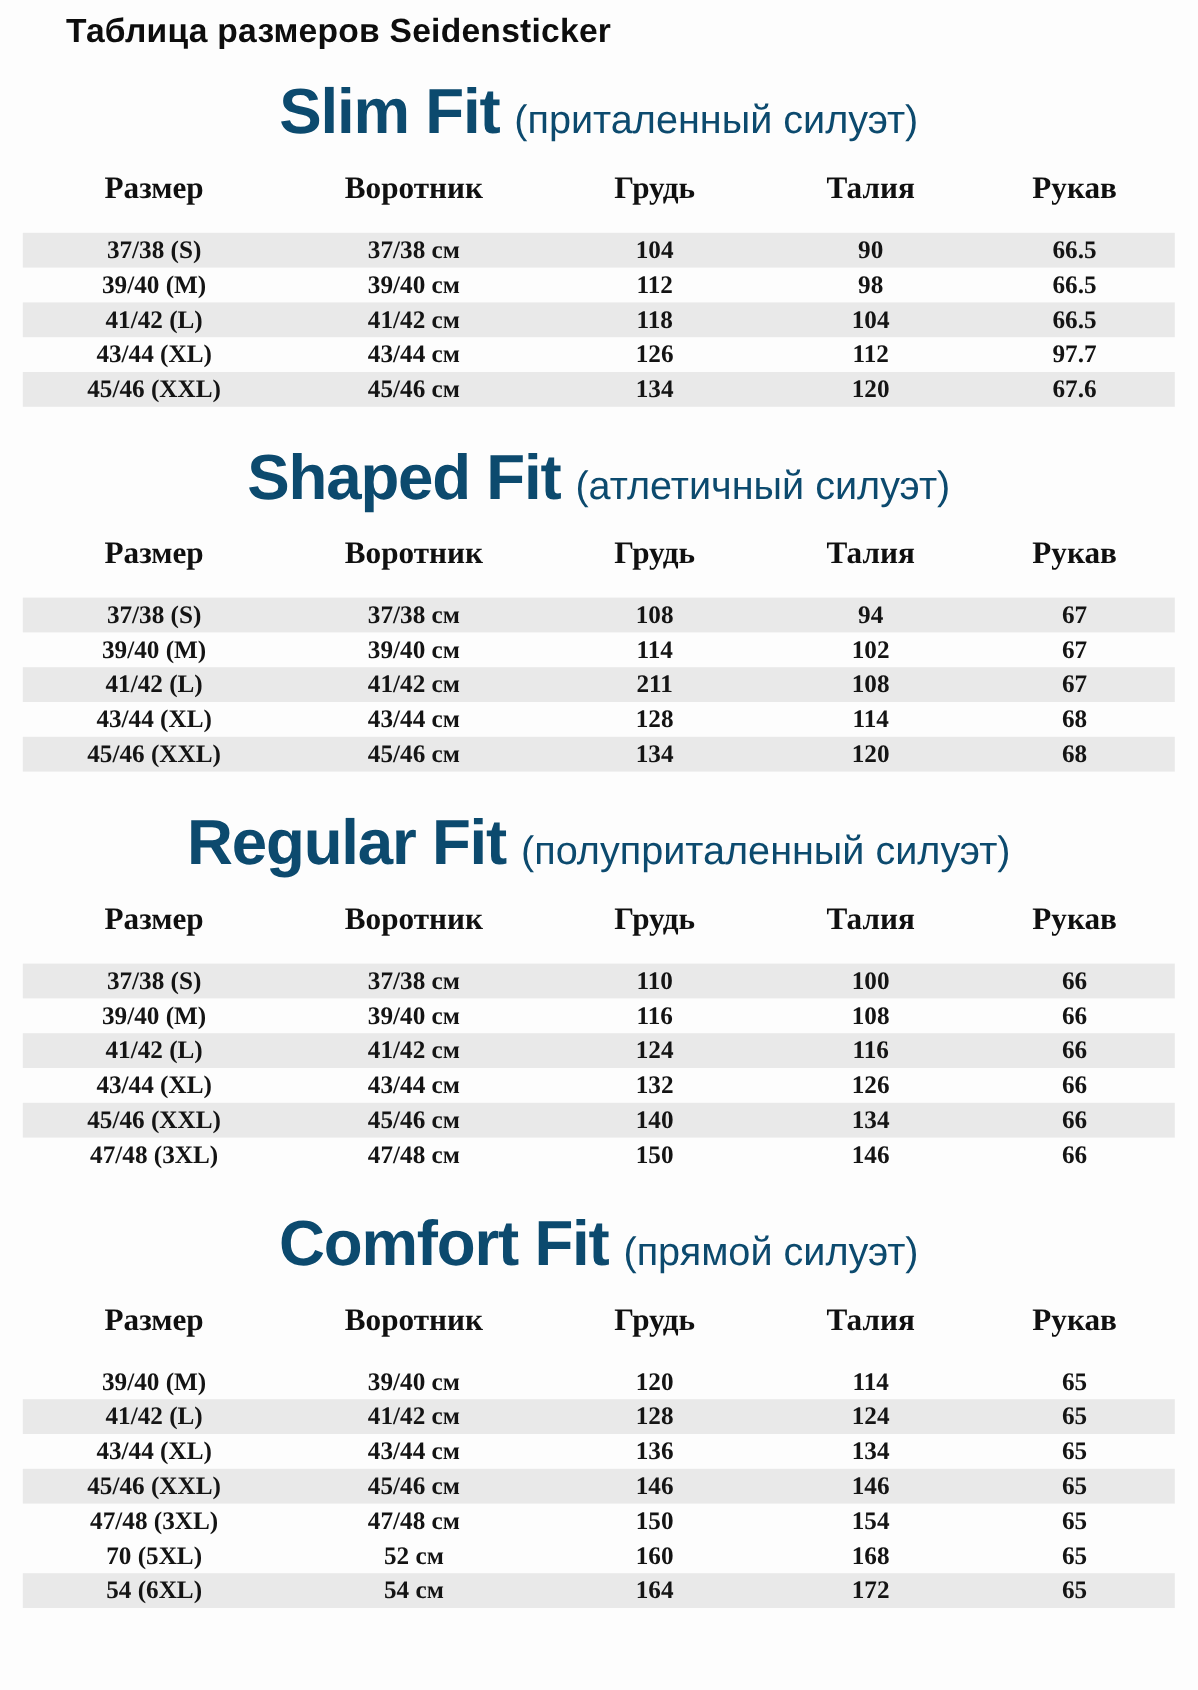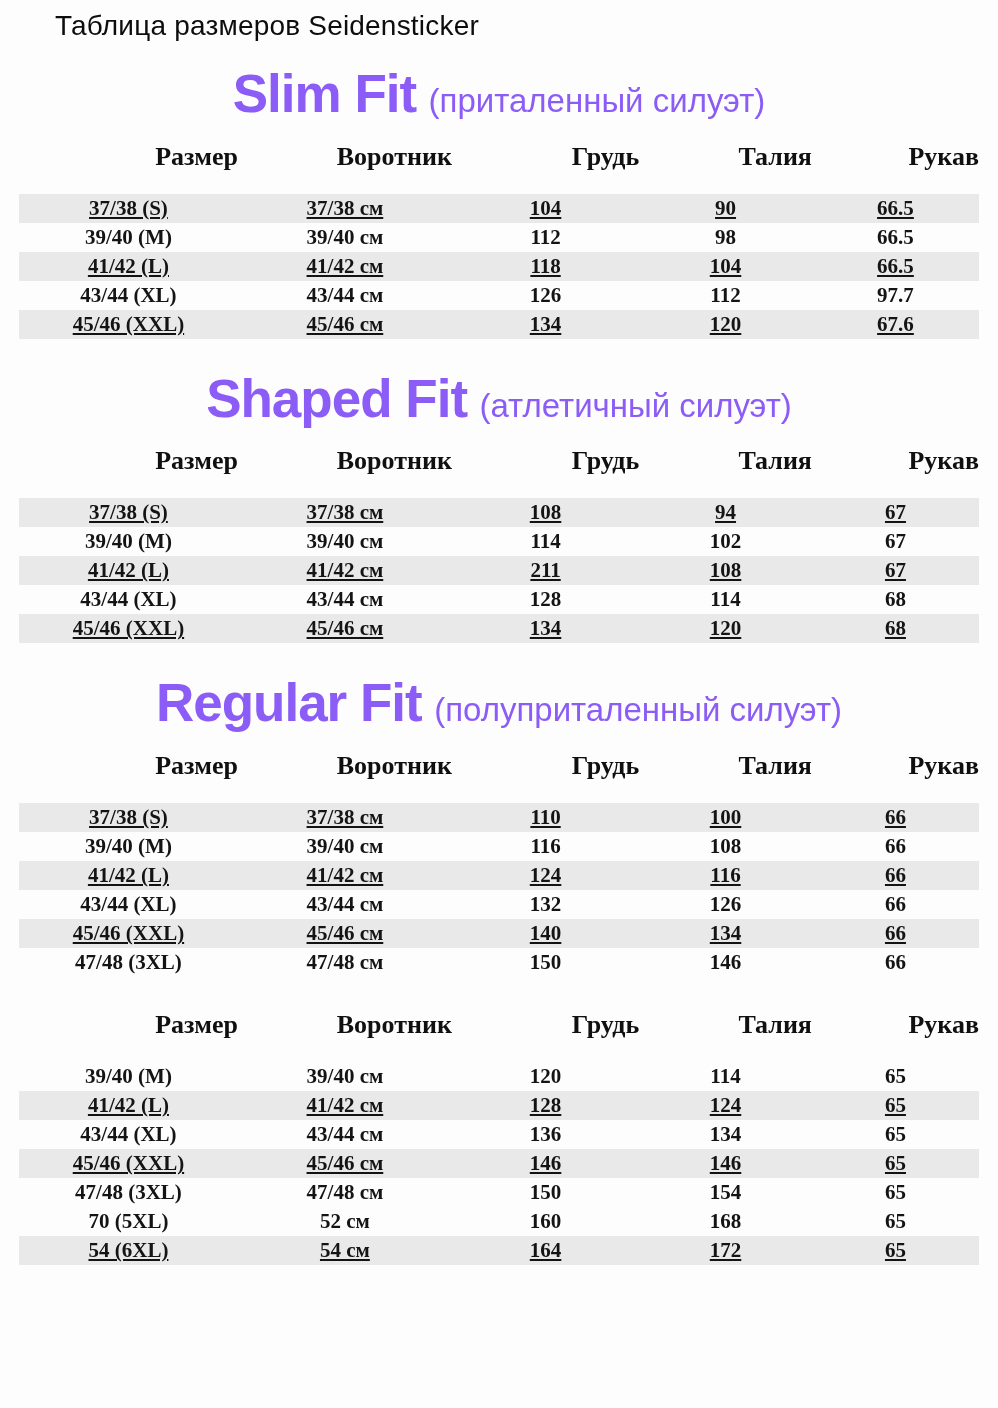--- a/index.html
+++ b/index.html
@@ -6,34 +6,34 @@
   html, body {
     width: 998px;
     height: 1408px;
     background: var(--bg, #fdfdfd);
     color: var(--text, #131313);
     overflow: hidden;
     font-family: "Liberation Serif", serif;
   }
   .page-title {
     font-family: "Liberation Sans", sans-serif;
-    font-weight: 400;
+    font-weight: 700;
     font-size: 28px;
     line-height: 1.2;
     padding: 9px 0 0 55px;
     letter-spacing: 0.2px;
     color: #0d0d0d;
   }
   .fit-section { margin-top: 30px; }
   .fit-section.first { margin-top: 21px; }
   .fit-heading {
     text-align: center;
     font-family: "Liberation Sans", sans-serif;
     line-height: 1.15;
-    color: #8b5cf6;
+    color: #0c4a6e;
     white-space: nowrap;
   }
   .fit-name  { font-size: 53px; font-weight: 700; letter-spacing: -1px; }
   .fit-sub   { font-size: 33px; font-weight: 400; margin-left: 8px; }
   .size-table {
     width: 960px;
     margin: 14px auto 0 auto;
   }
   .trow {
     display: grid;
@@ -49,23 +49,22 @@
     text-align: center;
     font-size: 21px;
     font-weight: 700;
     color: #141414;
     white-space: nowrap;
   }
   .thead .cell {
     font-size: 26px;
     font-weight: 600;
     color: #101010;
-    text-align: right;
-  }
-  .trow.shaded { background: var(--stripe, #e9e9e9); text-decoration: underline; }
+  }
+  .trow.shaded { background: var(--stripe, #e9e9e9); }
 </style>
 </head>
 <body>
 
 <div class="page-title">Таблица размеров Seidensticker</div>
 
 <section class="fit-section first">
   <div class="fit-heading">
     <span class="fit-name">Slim Fit</span>
     <span class="fit-sub">(приталенный силуэт)</span>
@@ -219,20 +218,24 @@
         <span class="cell">47/48 (3XL)</span>
         <span class="cell">47/48 см</span>
         <span class="cell">150</span>
         <span class="cell">146</span>
         <span class="cell">66</span>
       </div>
     </div>
 </section>
 
 <section class="fit-section">
+  <div class="fit-heading">
+    <span class="fit-name">Comfort Fit</span>
+    <span class="fit-sub">(прямой силуэт)</span>
+  </div>
   <div class="size-table">
       <div class="trow thead">
         <span class="cell">Размер</span>
         <span class="cell">Воротник</span>
         <span class="cell">Грудь</span>
         <span class="cell">Талия</span>
         <span class="cell">Рукав</span>
       </div>
       <div class="trow">
         <span class="cell">39/40 (M)</span>

